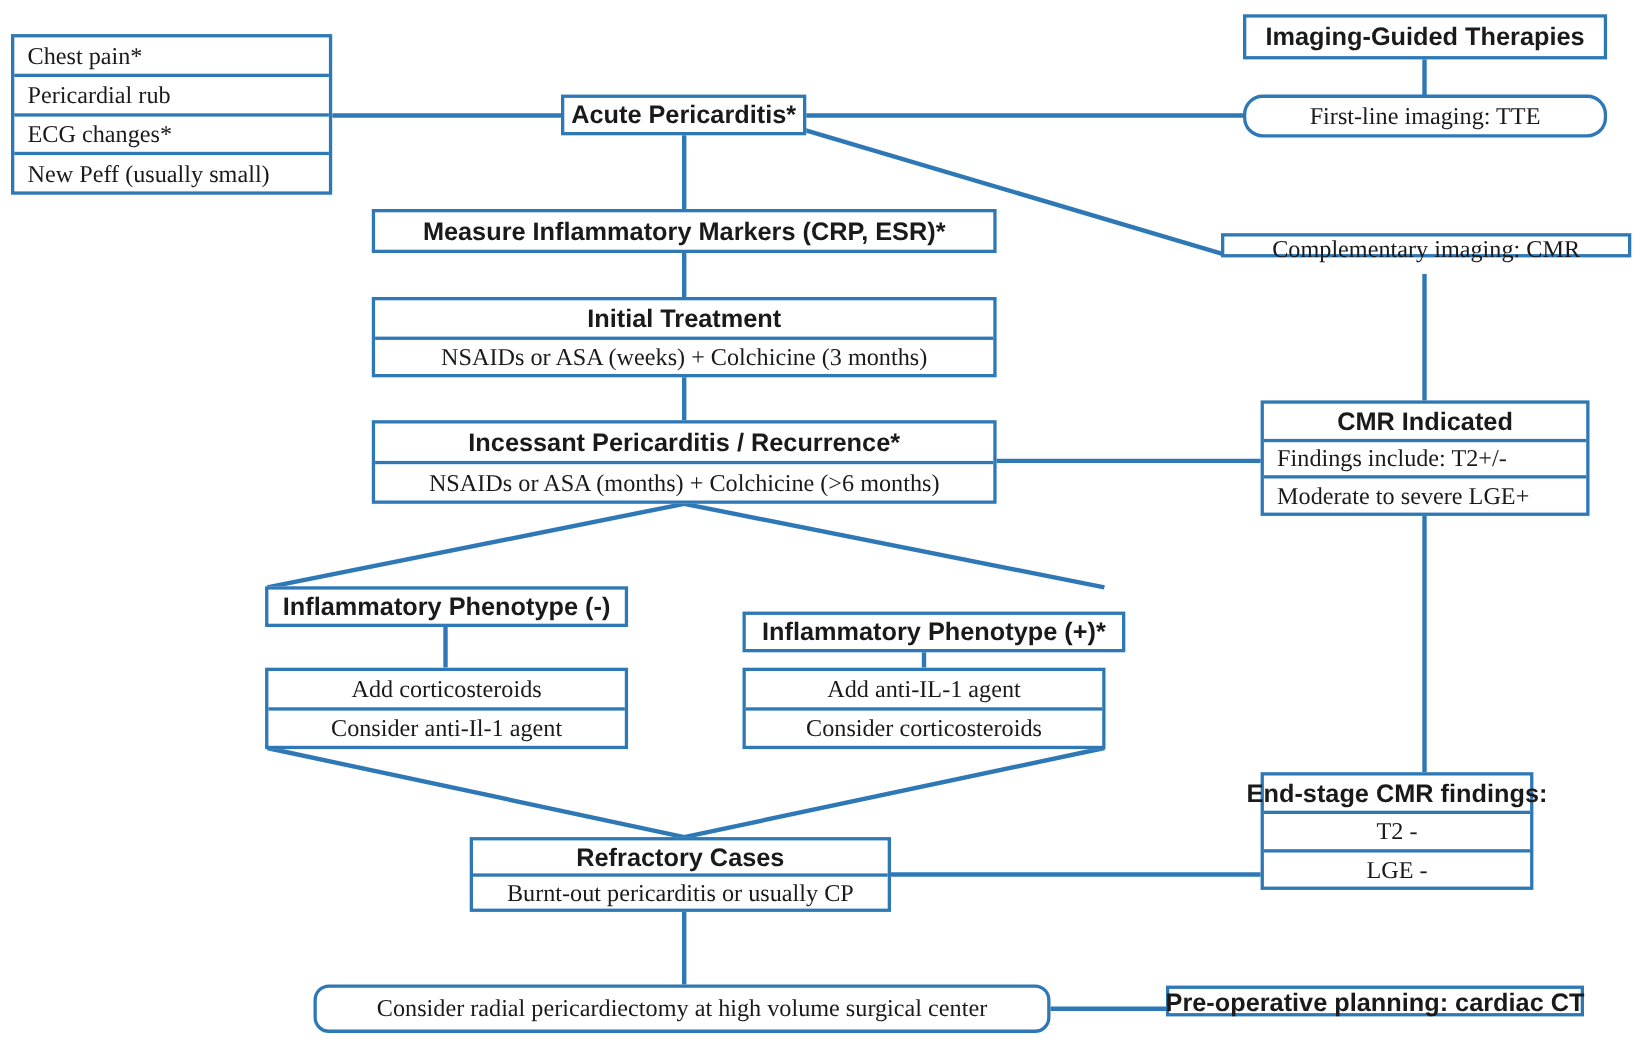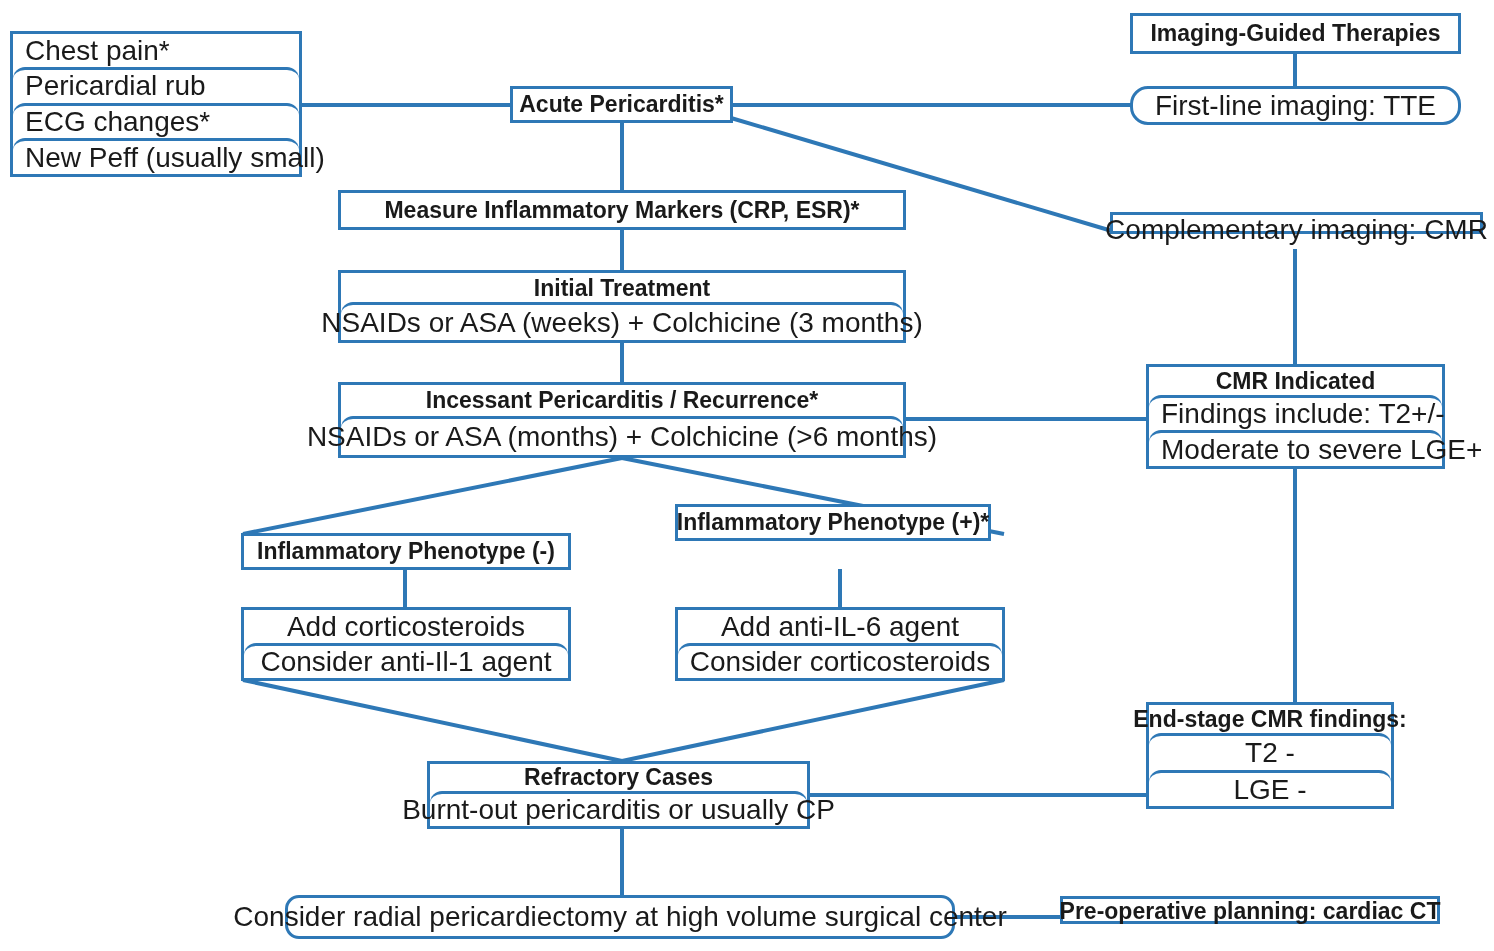--- a/index.html
+++ b/index.html
@@ -38,26 +38,25 @@
     box-sizing: border-box;
     flex: 1 1 auto;
     display: flex;
     align-items: center;
     color: #1a1a1a;
     white-space: nowrap;
     line-height: 1.05;
   }
   .row + .row {
     border-top: 3px solid #2e78b6;
-    border-radius: 12px;
   }
   .row.center { justify-content: center; }
   .row.left   { justify-content: flex-start; padding-left: 12px; }
   .row.bold   { font-weight: bold; }
-  .f22 { font-size: 28px; }
+  .f22 { font-size: 22px; font-family: Liberation Serif, serif; }
   .f23 { font-size: 23px; }
 </style>
 </head>
 <body>
 
 <div id="canvas">
 
   <svg id="lines" viewBox="0 0 1494 951" width="1494" height="951" aria-hidden="true">
     <g stroke="#2e78b6" stroke-width="4" fill="none" stroke-linecap="butt">
 
@@ -128,26 +127,26 @@
 
   <div class="box" style="left:241px; top:533px; width:330px; height:37px;">
     <div class="row center bold f23">Inflammatory Phenotype (-)</div>
   </div>
 
   <div class="box" style="left:241px; top:607px; width:330px; height:74px;">
     <div class="row center f22">Add corticosteroids</div>
     <div class="row center f22">Consider anti-Il-1 agent</div>
   </div>
 
-  <div class="box" style="left:675px; top:504px; width:316px; height:37px;">
+  <div class="box" style="left:675px; top:556px; width:348px; height:37px;">
     <div class="row center bold f23">Inflammatory Phenotype (+)*</div>
   </div>
 
   <div class="box" style="left:675px; top:607px; width:330px; height:74px;">
-    <div class="row center f22">Add anti-IL-6 agent</div>
+    <div class="row center f22">Add anti-IL-1 agent</div>
     <div class="row center f22">Consider corticosteroids</div>
   </div>
 
   <div class="box" style="left:427px; top:761px; width:383px; height:68px;">
     <div class="row center bold f23">Refractory Cases</div>
     <div class="row center f22">Burnt-out pericarditis or usually CP</div>
   </div>
 
   <div class="box" style="left:285px; top:895px; width:670px; height:44px;border-radius:14px;">
     <div class="row center f22">Consider radial pericardiectomy at high volume surgical center</div>

